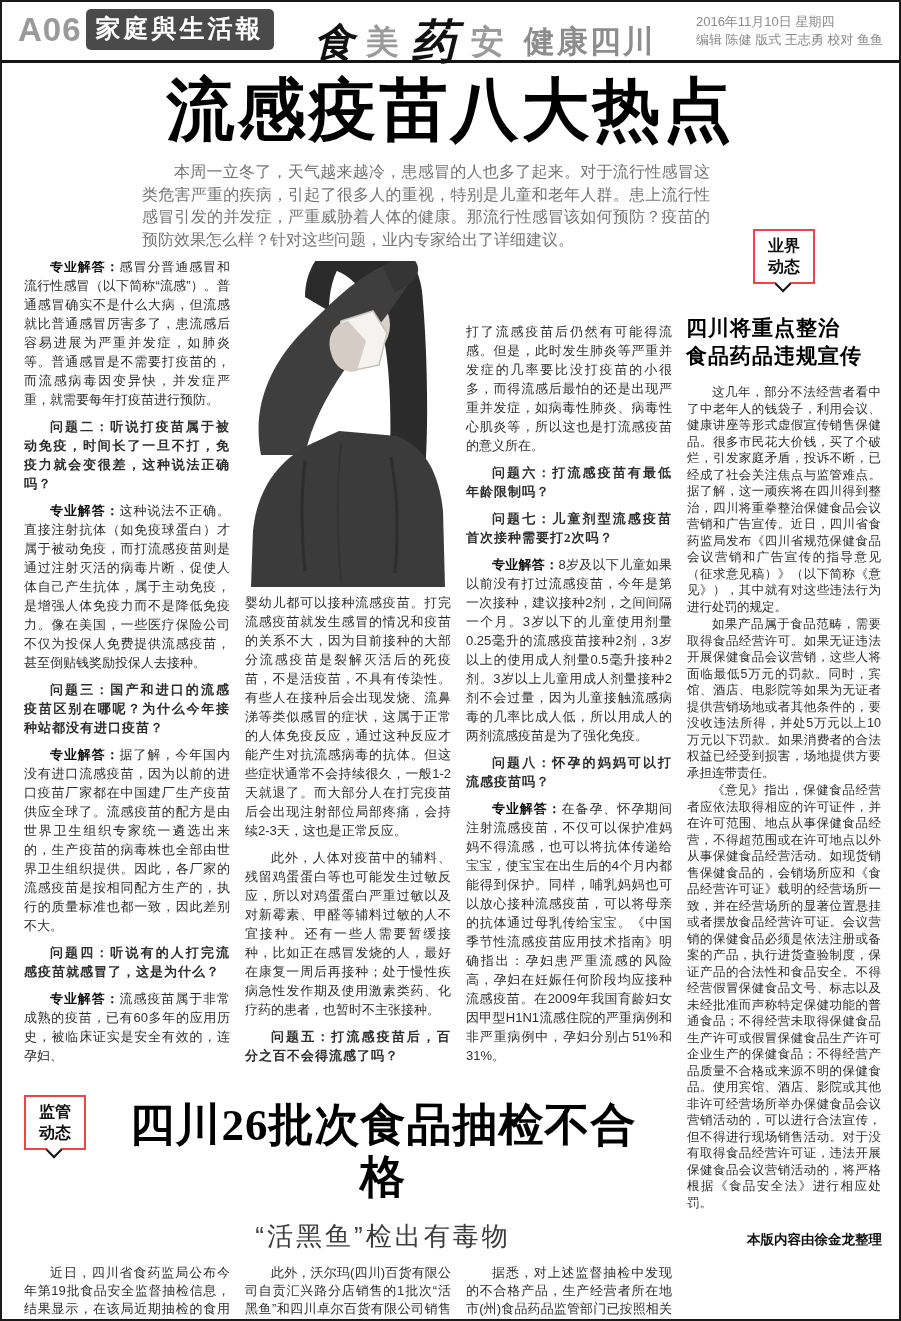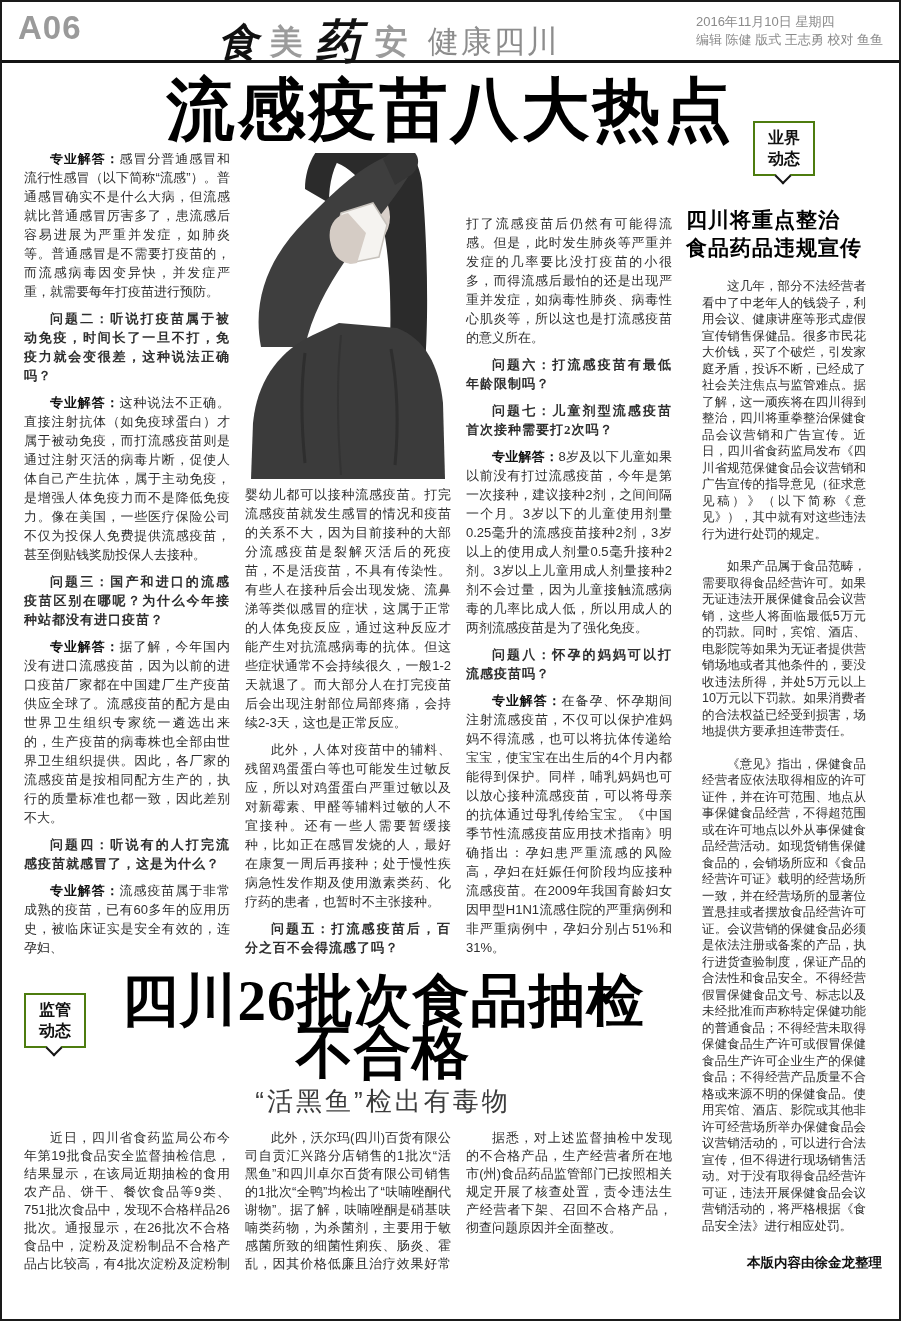--- a/index.html
+++ b/index.html
@@ -16,21 +16,21 @@
   .paper-logo { background:#4a4a4a; color:#fff; font-family:"Liberation Serif","DejaVu Serif",serif;
     font-weight:bold; font-size:25px; padding:3px 10px 5px; border-radius:5px; letter-spacing:3px; }
   .mh-center { flex:1; text-align:center; white-space:nowrap; padding-top:2px;
     font-family:"Liberation Serif","DejaVu Serif",serif; }
   .sec-char { display:inline-block; vertical-align:middle; font-weight:bold; }
   .sec-c1 { font-size:40px; color:#111; font-style:italic; }
   .sec-c2 { font-size:33px; color:#9b9b9b; margin-left:8px; }
   .sec-c3 { font-size:46px; color:#111; font-style:italic; margin-left:8px; }
   .sec-c4 { font-size:33px; color:#9b9b9b; margin-left:10px; }
   .sec-sub { display:inline-block; vertical-align:middle; font-size:31px; color:#8d8d8d;
-    font-weight:normal; margin-left:16px; letter-spacing:2px; font-family:"Liberation Sans",sans-serif; }
+    font-weight:bold; margin-left:16px; letter-spacing:2px; font-family:"Liberation Sans",sans-serif; }
   .mh-right { text-align:left; color:#8a8a8a; font-size:13px; line-height:18px; padding-top:4px; white-space:nowrap; }
   
   .headline { text-align:center; font-family:"Liberation Serif","DejaVu Serif",serif;
     font-size:68px; font-weight:900; color:#000; letter-spacing:3px; line-height:86px; margin:4px 0 0; }
   .intro { width:568px; margin:8px 0 10px 140px; font-size:16px; line-height:22.5px;
     color:#757575; text-align:justify; text-indent:2em; }
   
   .main-flex { display:flex; gap:14px; padding:0 8px 0 22px; align-items:flex-start; }
   .left-main { width:648px; flex:none; }
   .cols { display:flex; gap:15px; height:812px; overflow:hidden;align-items:flex-end; }
@@ -38,66 +38,68 @@
   .col p, .sidebar p { margin:0 0 8px; font-size:13px; line-height:19px; color:#2e2e2e; text-align:justify; }
   .q { text-indent:2em; font-weight:bold; letter-spacing:1px; line-height:20px; margin:9px 0 8px;
     font-family:"Liberation Serif","DejaVu Serif",serif; color:#141414; }
   .ans { text-indent:2em; }
   .ans-label { font-weight:bold; color:#111; }
   .cont { text-indent:0; }
   .ind { text-indent:2em; }
   .photo-box { width:100%; height:356px; margin:0 0 6px; overflow:hidden; }
   .photo-box svg { display:block; }
   
-  .badge { width:54px; border:2px solid #4d7c0f; background:#fff; text-align:center;
+  .badge { width:54px; border:2px solid #ef4444; background:#fff; text-align:center;
     font-weight:bold; font-size:16px; line-height:21px; padding:4px 2px 5px; position:relative;
     font-family:"Liberation Serif","DejaVu Serif",serif; color:#111; box-sizing:content-box; }
   .badge-tail { position:absolute; left:50%; bottom:-8px; width:10px; height:10px; margin-left:-7px;
     background:#fff; border-right:2px solid #141414; border-bottom:2px solid #141414; transform:rotate(45deg); }
   
   .sidebar { width:196px; flex:none; margin-top:-32px; }
   .sidebar .badge { margin:0 auto 30px; }
   .sb-title { font-size:21px; line-height:28px; font-weight:900; color:#000; margin:0 0 14px;
     letter-spacing:1px; font-family:"Liberation Sans",sans-serif; }
-  .sidebar p { font-size:12.5px; line-height:16.5px; text-indent:2em; margin:16px; }
+  .sidebar p { font-size:12.5px; line-height:16.5px; text-indent:2em; margin:1px; }
   .sb-footer { text-align:right; font-weight:bold; font-size:13.5px; margin-top:20px; color:#111; }
   
   .bottom-section { margin-top:10px; }
   .bottom-head { display:flex; align-items:flex-start; gap:8px; }
-  .bottom-head .badge { margin-top:18px; flex:none; }
+  .bottom-head .badge { margin-top:12px; flex:none; }
   .bottom-titles { flex:1; text-align:center; }
-  .b-headline { font-size:57px; font-weight:900; letter-spacing:1px; margin:0; color:#000;
+  .b-headline { font-size:45px; font-weight:900; letter-spacing:1px; margin:16px; color:#000;
     font-family:"Liberation Serif","DejaVu Serif",serif; line-height:52px; }
   .b-sub { font-size:26px; color:#3c3c3c; margin:5px 0 10px; font-weight:500; letter-spacing:3px; }
   .bottom-cols { display:flex; gap:15px; height:146px; overflow:hidden; }
   .bottom-cols .col p { font-size:13px; line-height:18px; }
 </style>
 </head>
 <body>
 
 <div class="page">
 
   <div class="masthead">
     <div class="mh-left">
       <span class="page-num">A06</span>
+      <span class="paper-logo">家庭與生活報</span>
     </div>
     <div class="mh-center">
       <span class="sec-char sec-c1">食</span>
       <span class="sec-char sec-c2">美</span>
       <span class="sec-char sec-c3">药</span>
       <span class="sec-char sec-c4">安</span>
       <span class="sec-sub">健康四川</span>
     </div>
     <div class="mh-right">
       <div>2016年11月10日  星期四</div>
       <div>编辑 陈健  版式 王志勇  校对 鱼鱼</div>
     </div>
   </div>
 
   <h1 class="headline">流感疫苗八大热点</h1>
+  <p class="intro">本周一立冬了，天气越来越冷，患感冒的人也多了起来。对于流行性感冒这类危害严重的疾病，引起了很多人的重视，特别是儿童和老年人群。患上流行性感冒引发的并发症，严重威胁着人体的健康。那流行性感冒该如何预防？疫苗的预防效果怎么样？针对这些问题，业内专家给出了详细建议。</p>
 
   <div class="main-flex">
     <div class="left-main">
 
       <div class="cols">
         <div class="col">
           <p class="q">问题一：感冒又不是大病，通过锻炼身体提高孩子的免疫力不好吗？为什么还要打疫苗？</p>
           <p class="ans"><span class="ans-label">专业解答：</span><span>感冒分普通感冒和流行性感冒（以下简称“流感”）。普通感冒确实不是什么大病，但流感就比普通感冒厉害多了，患流感后容易进展为严重并发症，如肺炎等。普通感冒是不需要打疫苗的，而流感病毒因变异快，并发症严重，就需要每年打疫苗进行预防。</span></p>
           <p class="q">问题二：听说打疫苗属于被动免疫，时间长了一旦不打，免疫力就会变很差，这种说法正确吗？</p>
           <p class="ans"><span class="ans-label">专业解答：</span><span>这种说法不正确。直接注射抗体（如免疫球蛋白）才属于被动免疫，而打流感疫苗则是通过注射灭活的病毒片断，促使人体自己产生抗体，属于主动免疫，是增强人体免疫力而不是降低免疫力。像在美国，一些医疗保险公司不仅为投保人免费提供流感疫苗，甚至倒贴钱奖励投保人去接种。</span></p>

